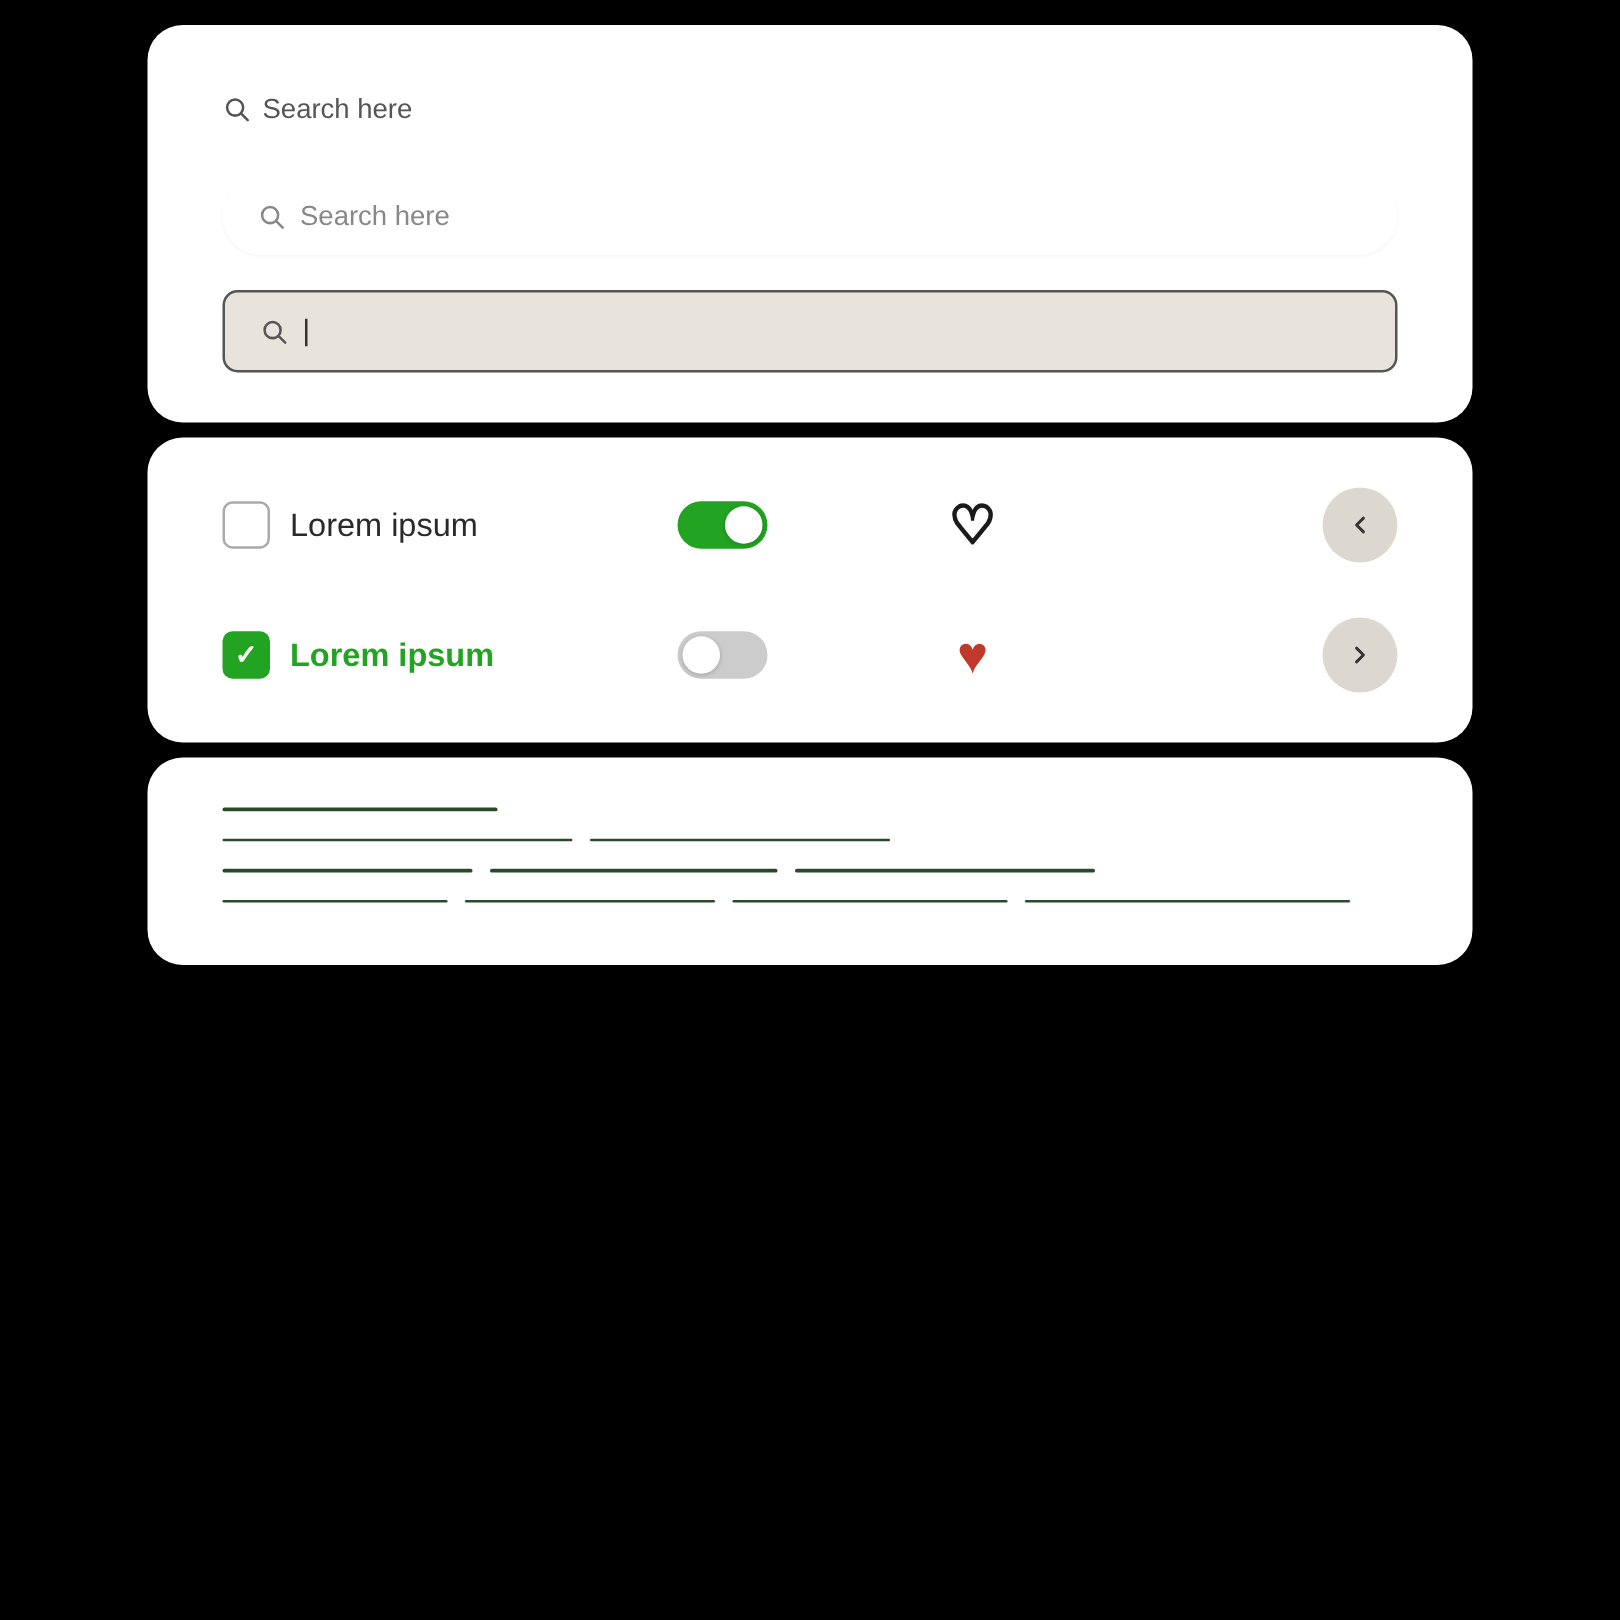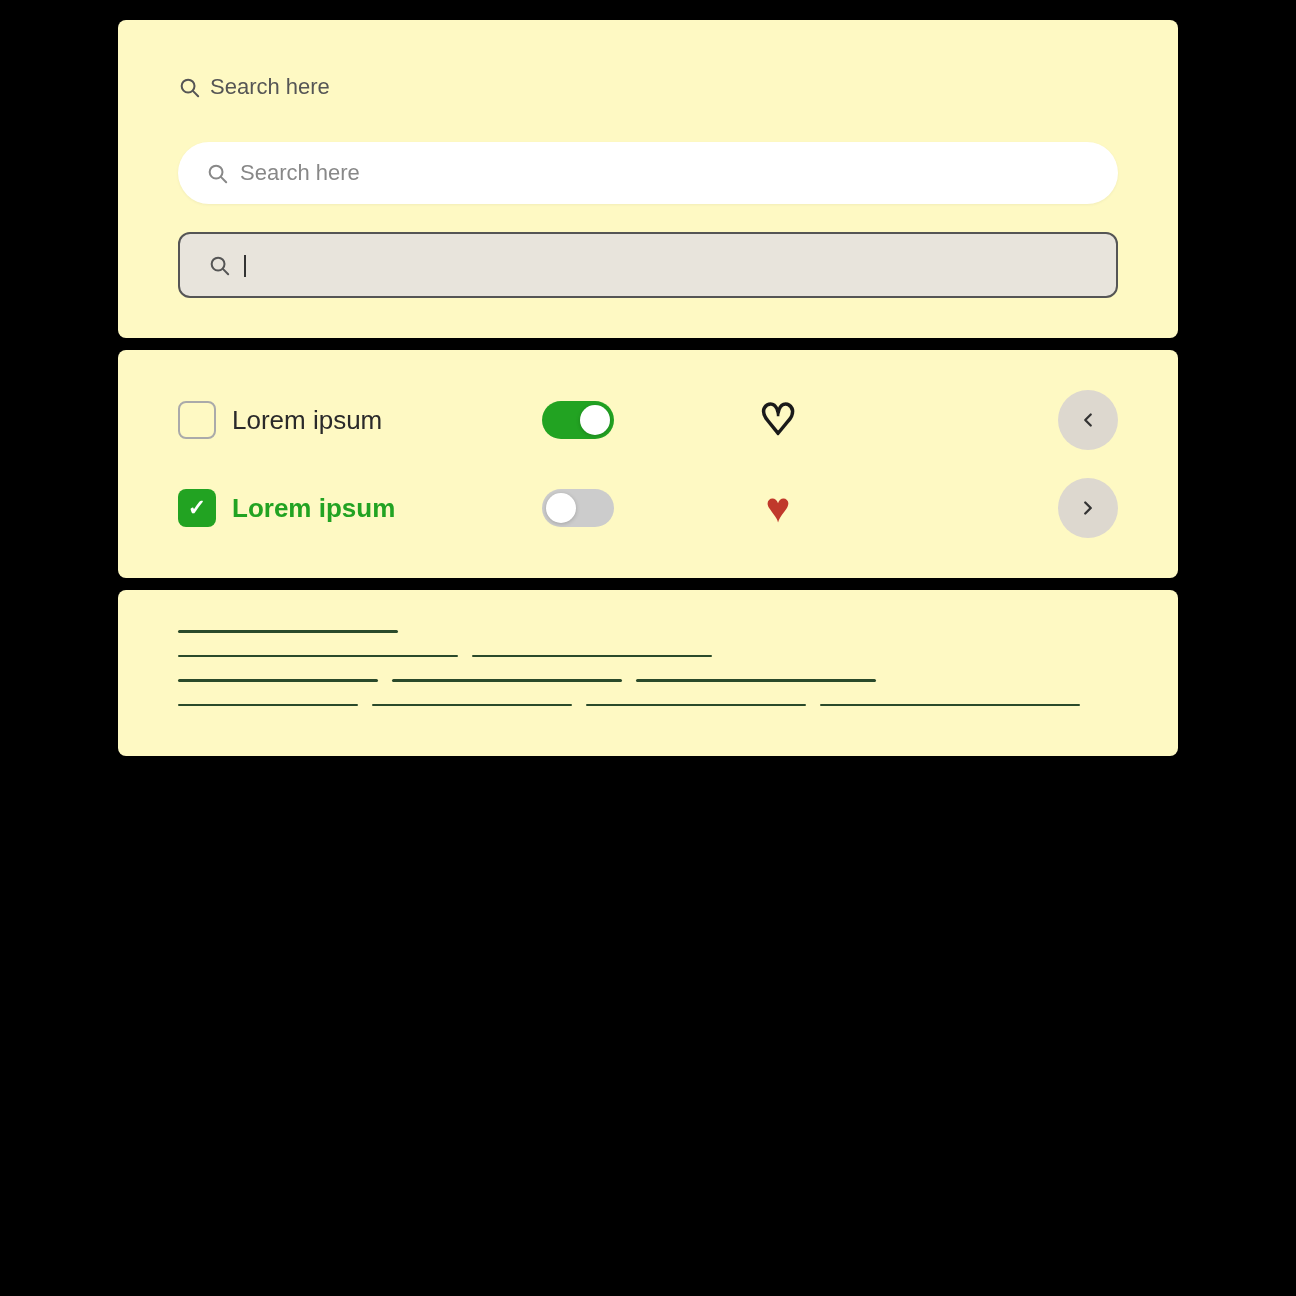--- a/index.html
+++ b/index.html
@@ -12,22 +12,22 @@
       justify-content: flex-start;
       min-height: 1296px;
       width: 1296px;
       gap: 0;
       font-family: -apple-system, BlinkMacSystemFont, 'Segoe UI', sans-serif;
       padding: 20px;
     }
 
     
     .card {
-      background: #fef9c3;
-      border-radius: 8px;
+      background: #ffffff;
+      border-radius: 28px;
       width: 100%;
       max-width: 1060px;
       padding: 40px 60px;
     }
 
     
     .card-search {
       margin-bottom: 0;
     }
 
@@ -105,21 +105,21 @@
       margin-left: 2px;
       vertical-align: middle;
       animation: blink 1s step-end infinite;
     }
     @keyframes blink { 50% { opacity: 0; } }
 
     
     .card-controls {
       display: flex;
       flex-direction: column;
-      gap: 28px;
+      gap: 44px;
     }
 
     .control-row {
       display: flex;
       align-items: center;
       gap: 0;
     }
 
     
     .checkbox-area {

